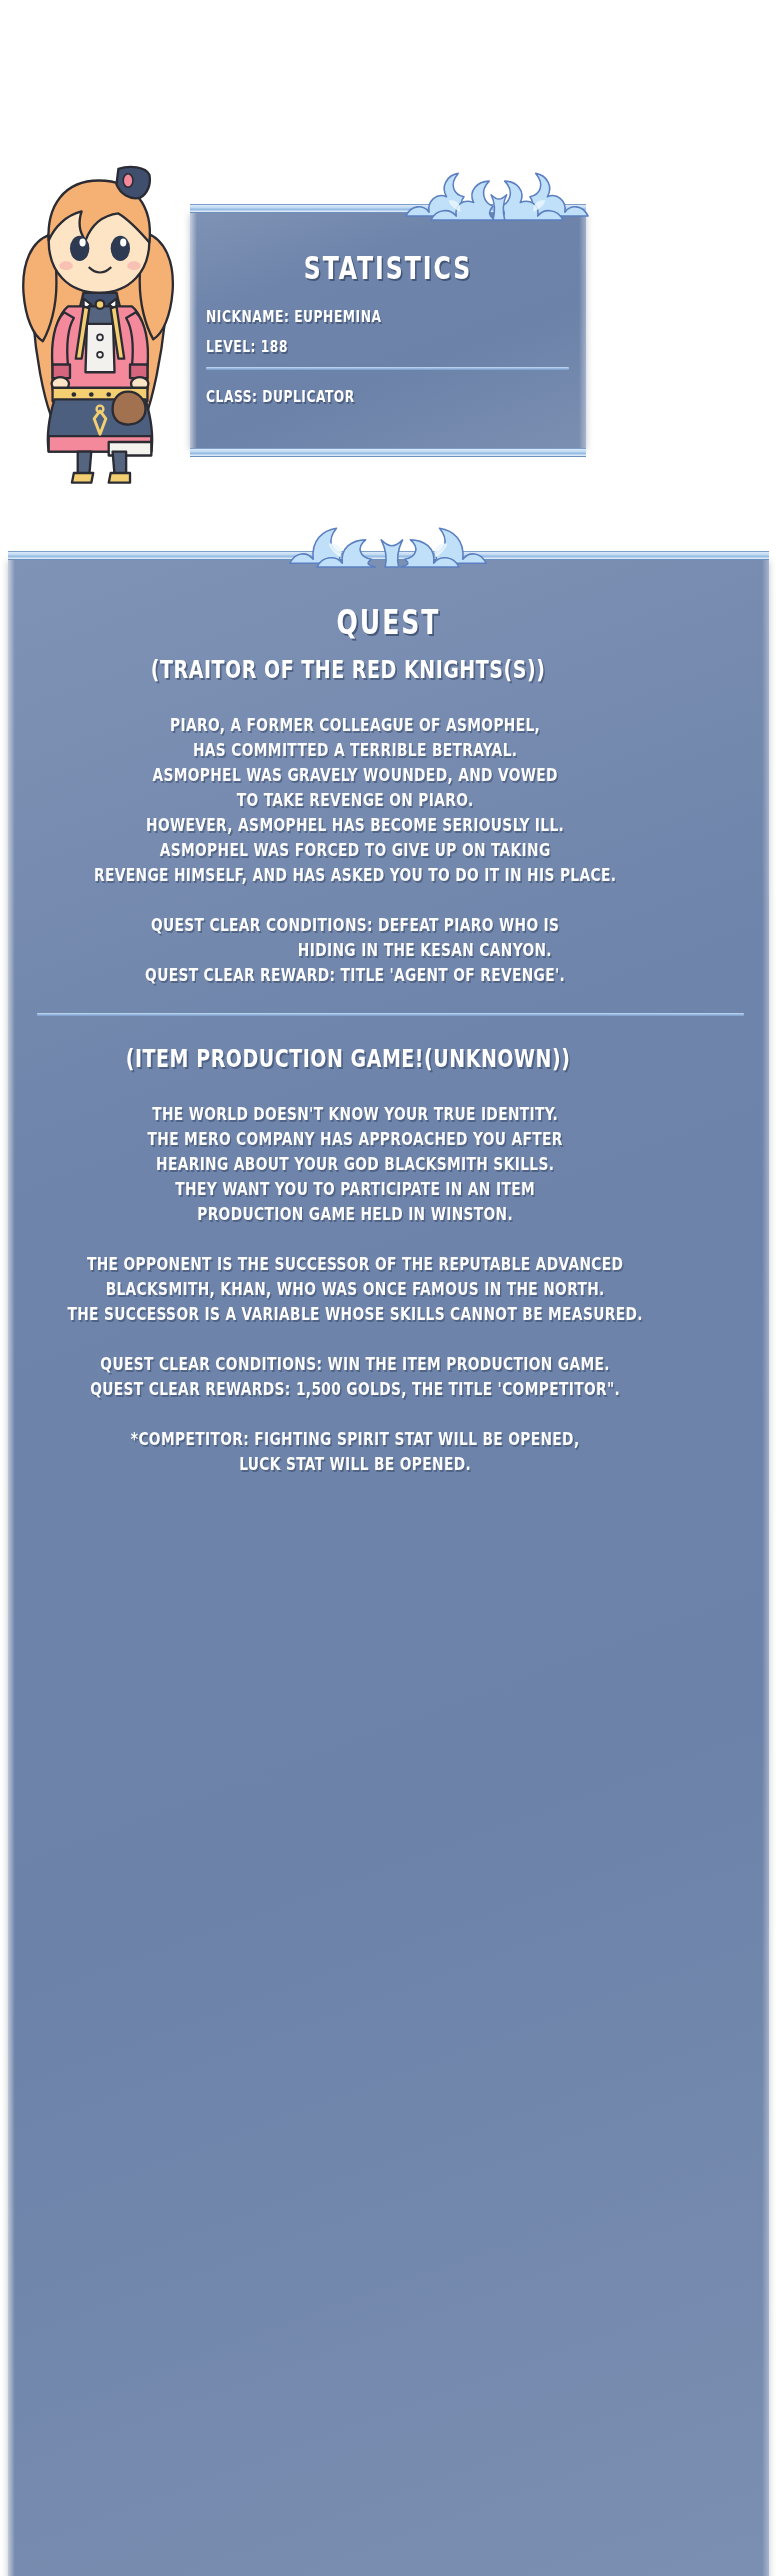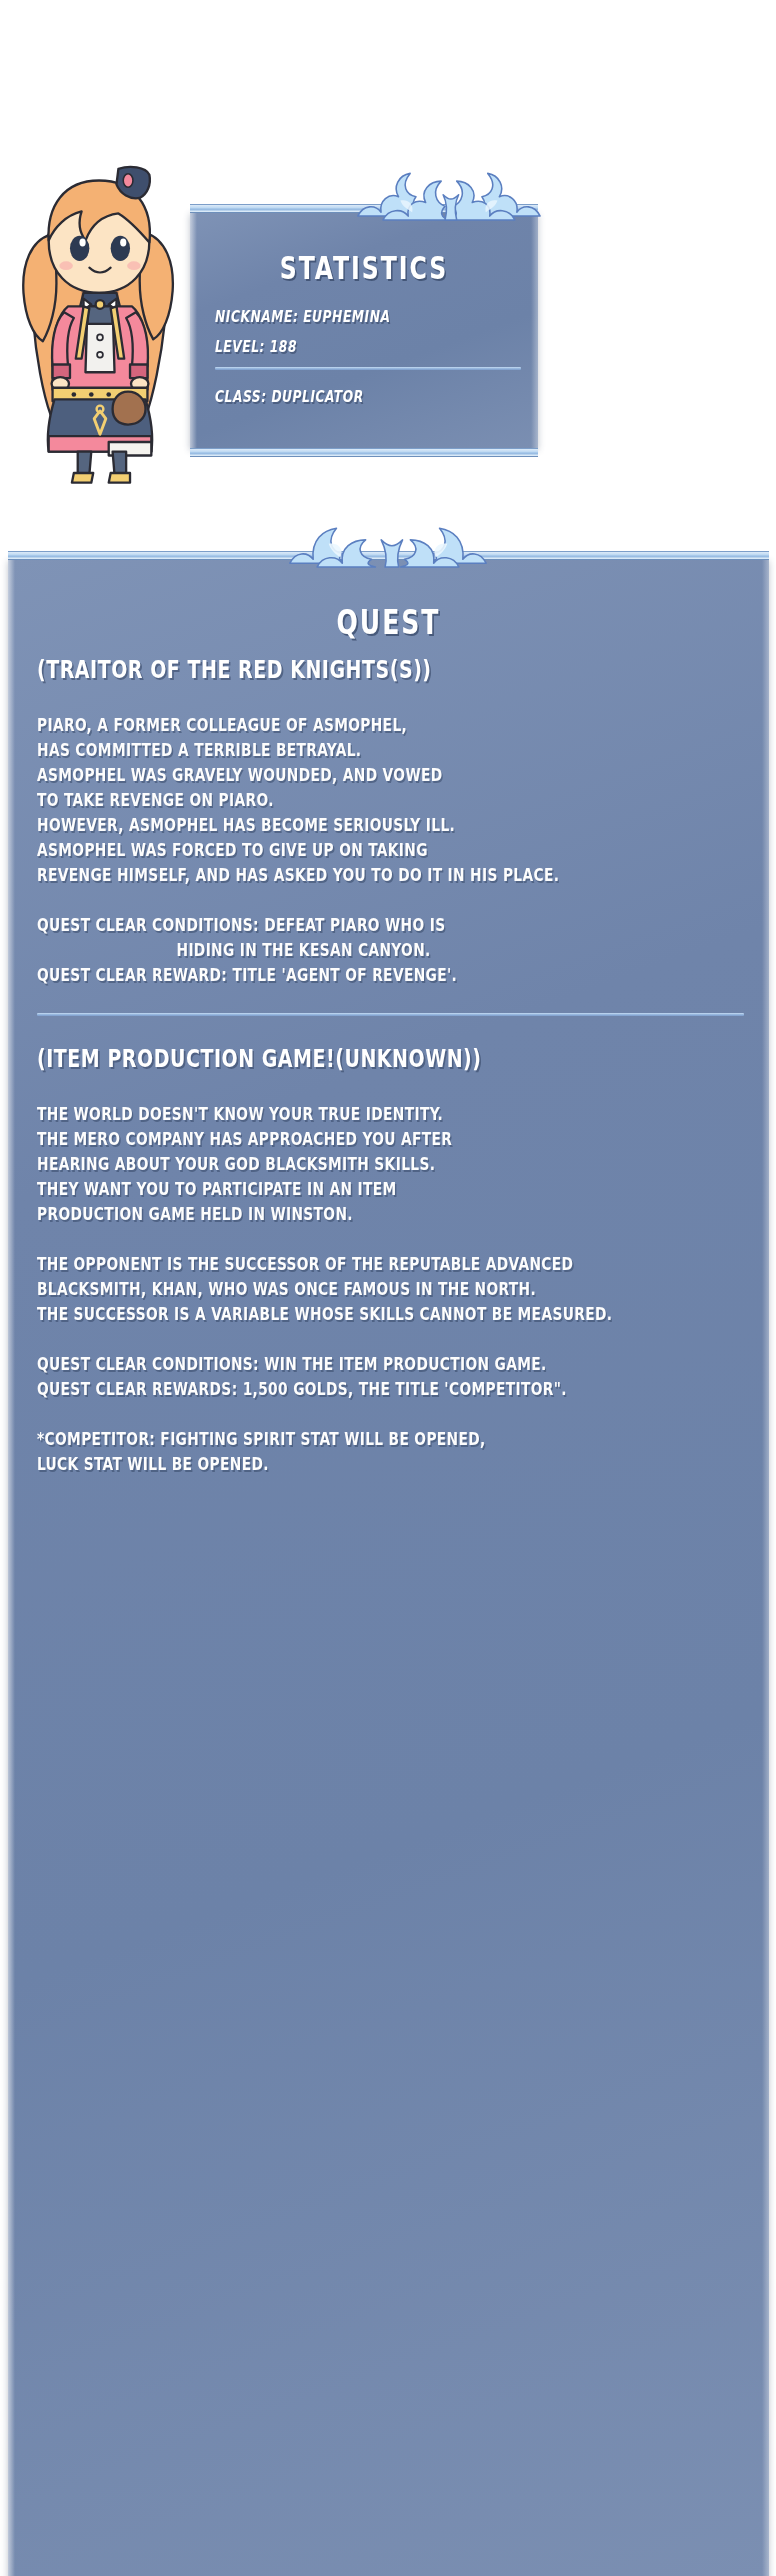--- a/index.html
+++ b/index.html
@@ -24,21 +24,21 @@
     top: 151px;
     width: 184px;
     height: 335px;
   }
 
   
   #statistics-panel {
     position: absolute;
     left: 190px;
     top: 212px;
-    width: 348px;
+    width: 396px;
     height: 237px;
   }
 
   .panel-body {
     position: absolute;
     left: 0;
     top: 0;
     width: 100%;
     height: 100%;
     background: linear-gradient(160deg, #7f93b6 0%, #6f84aa 28%, #6c82a8 62%, #7b8fb2 100%);
@@ -96,24 +96,23 @@
     font-weight: bold;
     font-size: 32px;
     letter-spacing: 2.4px;
     color: #ffffff;
     text-shadow: 1.9px 1.9px 0 rgba(55,72,104,0.75);
     transform: scaleX(0.82);
   }
 
   .stat-lines {
     position: absolute;
-    left: 25px;
+    left: 16px;
     top: 96px;
     right: 17.5px;
-    font-style: italic;
   }
   .stat-line {
     font-family: "Liberation Sans Narrow", "DejaVu Sans Condensed", "Liberation Sans", sans-serif;
     font-weight: bold;
     font-size: 15.5px;
     letter-spacing: 0.6px;
     color: #ffffff;
     text-shadow: 1.5px 1.5px 0 rgba(55,72,104,0.6);
     margin-bottom: 11.7px;
     transform: scaleX(0.88);
@@ -148,20 +147,21 @@
     color: #ffffff;
     text-shadow: 1.9px 1.9px 0 rgba(55,72,104,0.75);
     transform: scaleX(0.82);
   }
 
   .quest-content {
     position: absolute;
     left: 29px;
     right: 25px;
     top: 97px;
+    text-align: center;
   }
 
   .section-heading {
     font-family: "Liberation Sans Narrow", "DejaVu Sans Condensed", "Liberation Sans", sans-serif;
     font-weight: bold;
     font-size: 24px;
     letter-spacing: 0.6px;
     color: #ffffff;
     text-shadow: 1.9px 1.9px 0 rgba(55,72,104,0.6);
     transform: scaleX(0.88);

